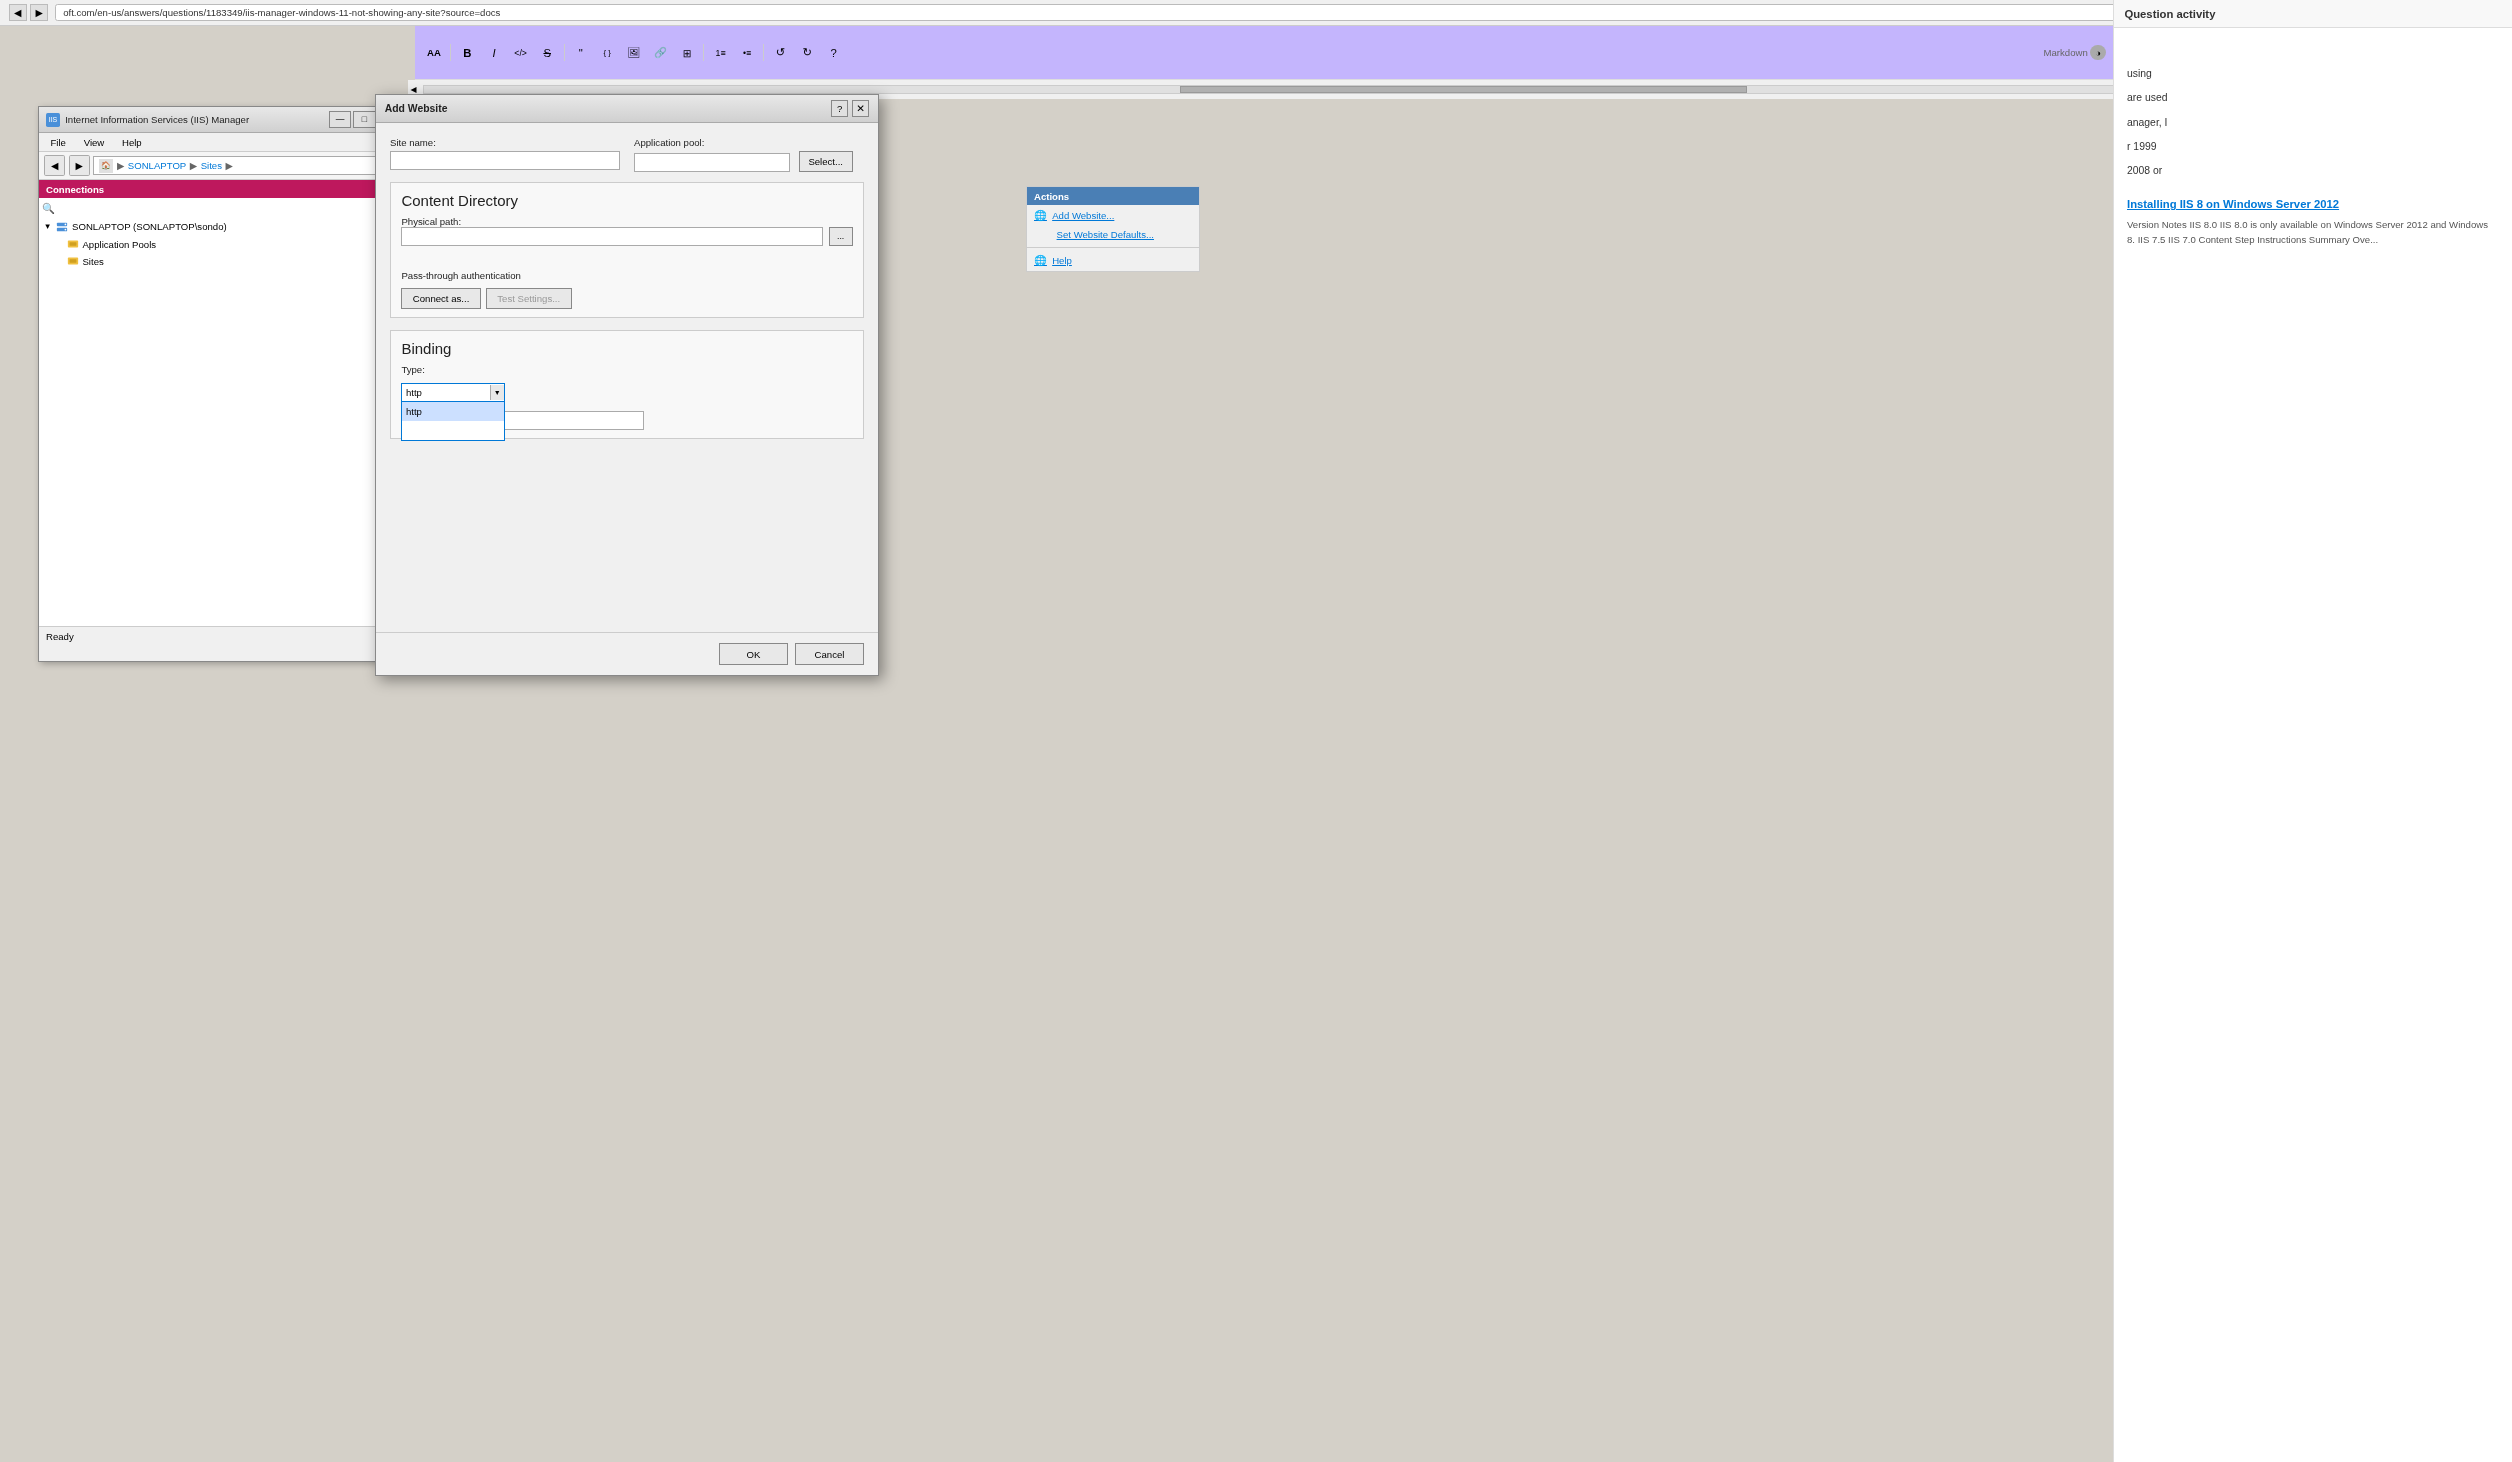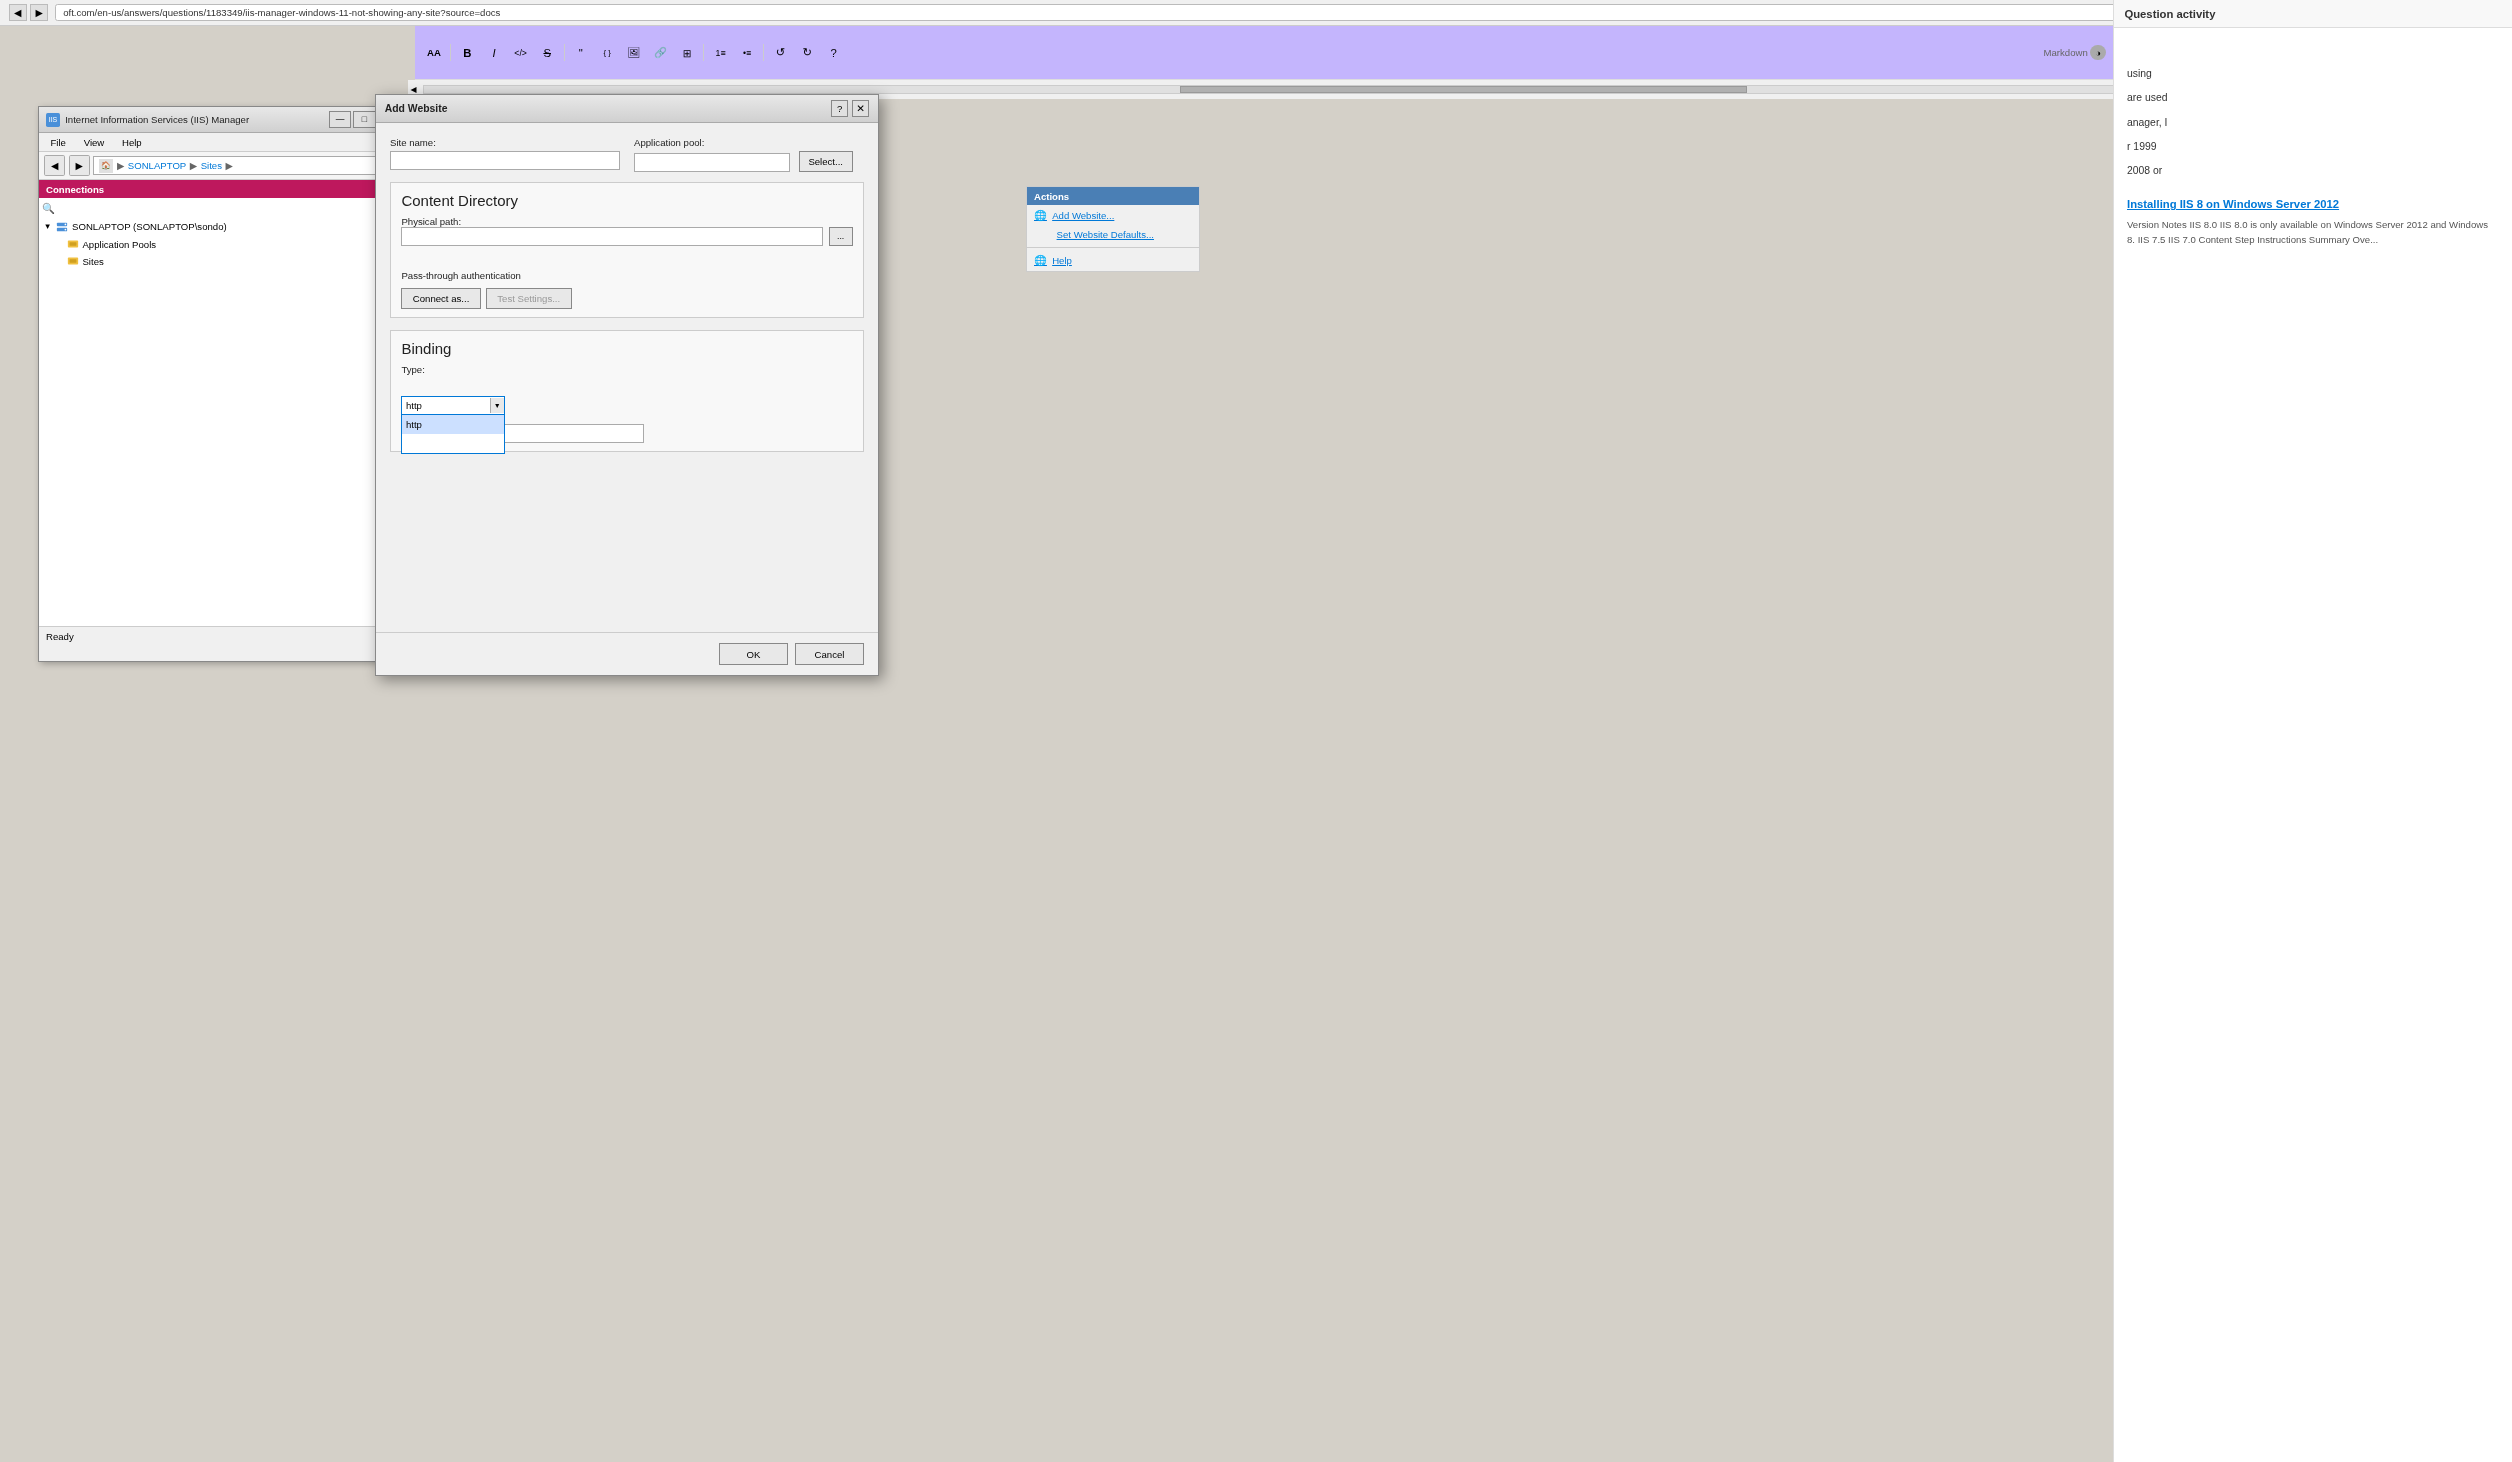--- a/index.html
+++ b/index.html
@@ -364,21 +364,21 @@
     .binding-section {
       border: 0.9px solid #ccc;
       background: #f8f8f8;
       padding: 8.7px 10.4px;
       margin-bottom: 12px;
     }
 
     .type-row {
       display: flex;
       flex-direction: column;
-      gap: 21px;
+      gap: 8px;
       margin-bottom: 8.7px;
     }
     .type-label {
       font-size: 9.6px;
       color: #222;
     }
 
     
     .select-wrapper {
       position: relative;

